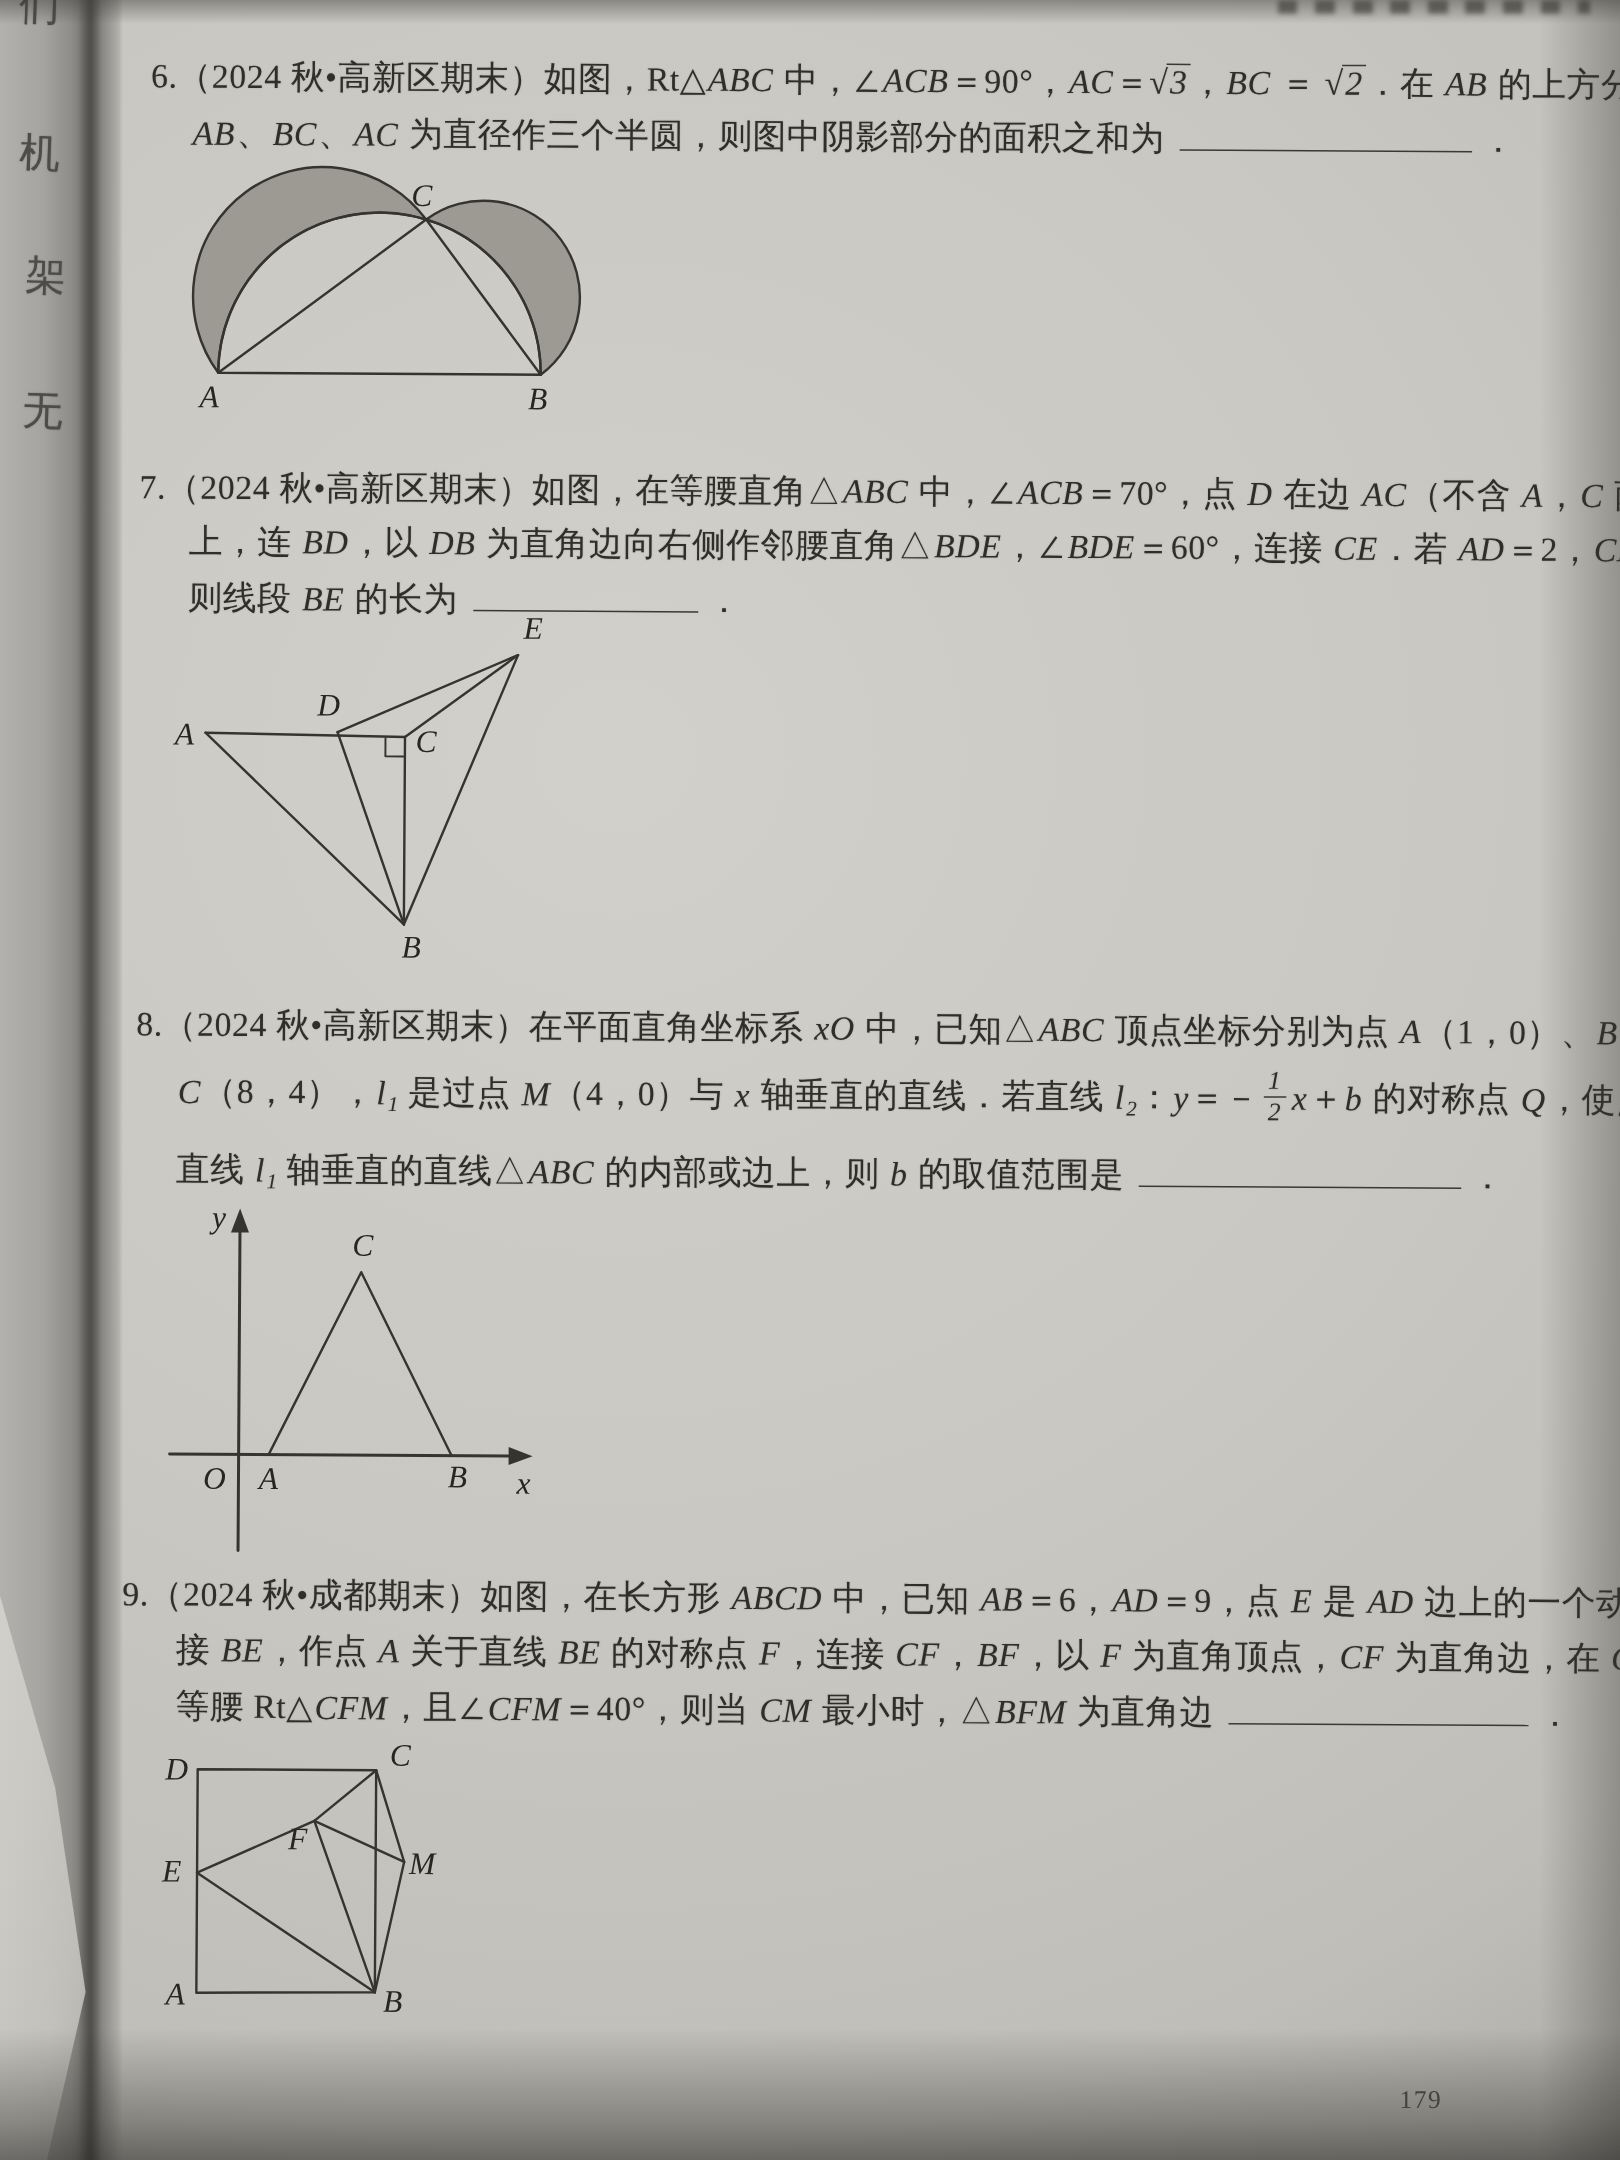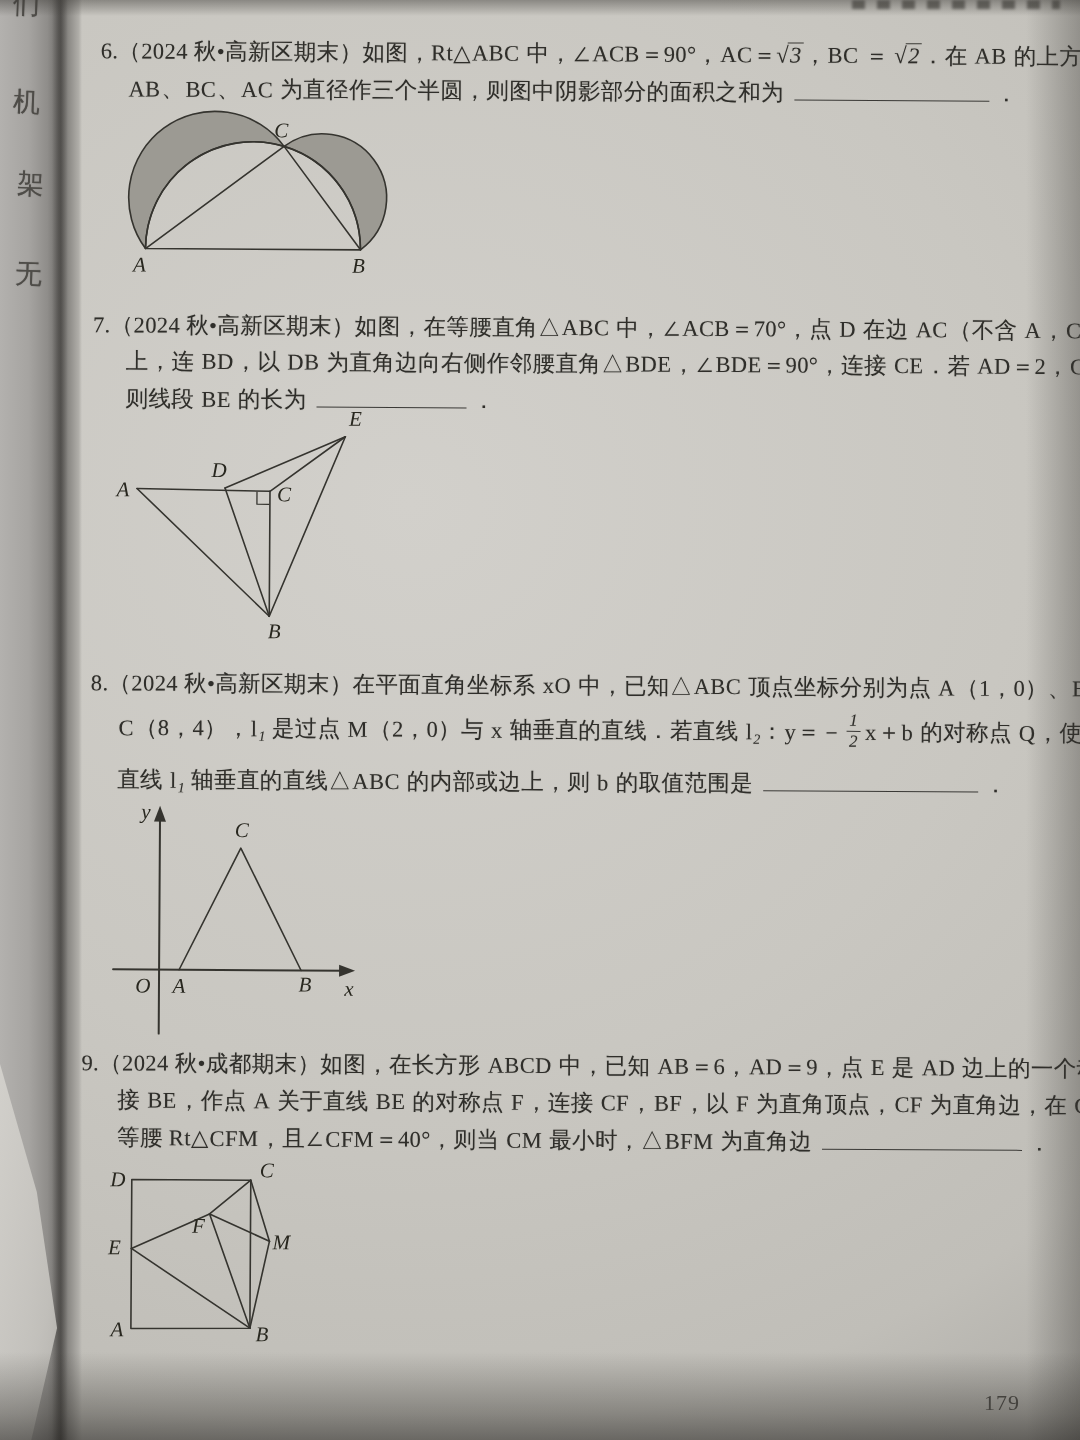--- a/index.html
+++ b/index.html
@@ -33,29 +33,29 @@
     background:linear-gradient(to bottom,rgba(60,58,54,.45),rgba(60,58,54,0));}
   .shadow-right{position:absolute;right:0;top:0;width:54px;height:100%;
     background:linear-gradient(to left,rgba(55,53,49,.35),rgba(55,53,49,0));}
   .shadow-bottom{position:absolute;left:0;bottom:0;width:100%;height:88px;
     background:linear-gradient(to bottom,rgba(45,43,39,0) 0%,rgba(45,43,39,.38) 70%,rgba(35,33,30,.55) 100%);}
   .header-smudge{
     position:absolute; left:852px; top:0; width:208px; height:9px;
     background:repeating-linear-gradient(to right, rgba(48,46,42,.6) 0 13px, rgba(48,46,42,0) 13px 25px);
     filter:blur(1.6px);
   }
-  .page-num{position:absolute; left:984px; top:1390px; font-size:22px; color:#44423e; letter-spacing:1px;}
+  .page-num{position:absolute; left:933px; top:1390px; font-size:17px; color:#44423e; letter-spacing:1px;}
   
   .content{position:absolute; left:0; top:0; width:1080px; height:1440px;
     transform:rotate(0.35deg); transform-origin:60px 0;}
   .line{
     position:absolute; white-space:nowrap; font-size:22.5px; line-height:30px;
     color:#2f2e2a; text-shadow:0 0 1px rgba(64,62,56,.35); letter-spacing:0.4px;
   }
-  .m{padding:0 1px;}
+  .m{font-style:italic; padding:0 1px;}
   .sub{font-style:italic; font-size:62%; vertical-align:-5px;}
   .sqrt{white-space:nowrap;}
   .rsign{font-style:normal;}
   .rad{display:inline-block; font-style:italic; border-top:1.6px solid #3a3935; padding:0 2px; line-height:1.1; margin-left:-1px;}
   .blank{display:inline-block; height:1em; border-bottom:1.7px solid #3a3936; margin:0 6px 0 10px; vertical-align:baseline;}
   .frac{display:inline-flex; flex-direction:column; text-align:center; vertical-align:middle;
     font-size:17px; line-height:1.05; position:relative; top:-3px; margin:0 3px; font-style:italic;}
   .frac .num{border-bottom:1.5px solid #3a3936; padding:0 3px 1px;}
   .frac .den{padding-top:1px;}
   
@@ -89,41 +89,41 @@
       <path class="shade" d="M 42,150 A 86.1,86.1 0 0 1 180,47 A 107.5,107.5 0 0 0 42,150 Z"></path>
       <path class="shade" d="M 180,47 A 64.3,64.3 0 0 1 257,150 A 107.5,107.5 0 0 0 180,47 Z"></path>
       <path d="M 42,150 A 107.5,107.5 0 0 1 257,150"></path>
       <path d="M 42,150 L 180,47 L 257,150 Z"></path>
       <text class="flabel" x="36" y="173">A</text>
       <text class="flabel" x="255" y="173">B</text>
       <text class="flabel" x="177" y="38">C</text>
     </svg>
 
     <div class="line" style="left:95px;  top:310px"><span>7.（2024 秋•高新区期末）如图，在等腰直角△</span><span class="m">ABC</span><span> 中，∠</span><span class="m">ACB</span><span>＝70°，点 </span><span class="m">D</span><span> 在边 </span><span class="m">AC</span><span>（不含 </span><span class="m">A</span><span>，</span><span class="m">C</span><span> 两点）</span></div>
-    <div class="line" style="left:128px; top:346px"><span>上，连 </span><span class="m">BD</span><span>，以 </span><span class="m">DB</span><span> 为直角边向右侧作邻腰直角△</span><span class="m">BDE</span><span>，∠</span><span class="m">BDE</span><span>＝90°，连接 </span><span class="m">CE</span><span>．若 </span><span class="m">AD</span><span>＝2，</span><span class="m">CE</span></div>
+    <div class="line" style="left:128px; top:346px"><span>上，连 </span><span class="m">BD</span><span>，以 </span><span class="m">DB</span><span> 为直角边向右侧作邻腰直角△</span><span class="m">BDE</span><span>，∠</span><span class="m">BDE</span><span>＝60°，连接 </span><span class="m">CE</span><span>．若 </span><span class="m">AD</span><span>＝2，</span><span class="m">CE</span></div>
     <div class="line" style="left:128px; top:382px"><span>则线段 </span><span class="m">BE</span><span> 的长为</span><span class="blank" style="width: 150px;"></span><span>．</span></div>
 
     <svg class="fig" style="left:110px; top:405px" width="300" height="255" viewBox="0 0 300 255">
       <path d="M 30,83 L 163,85"></path>
       <path d="M 30,83 L 163,210"></path>
       <path d="M 118,82 L 163,210"></path>
       <path d="M 118,82 L 238,30"></path>
       <path d="M 163,85 L 238,30"></path>
       <path d="M 163,85 L 163,210"></path>
       <path d="M 163,210 L 238,30"></path>
       <path style="stroke-width:1.3" d="M 150,86 L 150,98 L 162,98"></path>
       <text class="flabel" x="16" y="91">A</text>
       <text class="flabel" x="112" y="71">D</text>
       <text class="flabel" x="177" y="95">C</text>
       <text class="flabel" x="248" y="19">E</text>
       <text class="flabel" x="168" y="232">B</text>
     </svg>
 
     <div class="line" style="left:95px;  top:668px"><span>8.（2024 秋•高新区期末）在平面直角坐标系 </span><span class="m">xO</span><span> 中，已知△</span><span class="m">ABC</span><span> 顶点坐标分别为点 </span><span class="m">A</span><span>（1，0）、</span><span class="m">B</span><span>（5，0）、</span></div>
-    <div class="line" style="left:122px; top:710px"><span class="m">C</span><span>（8，4），</span><span class="m">l</span><span class="sub">1</span><span> 是过点 </span><span class="m">M</span><span>（2，0）与 </span><span class="m">x</span><span> 轴垂直的直线．若直线 </span><span class="m">l</span><span class="sub">2</span><span>：</span><span class="m">y</span><span>＝－</span><span class="frac">
+    <div class="line" style="left:122px; top:710px"><span class="m">C</span><span>（8，4），</span><span class="m">l</span><span class="sub">1</span><span> 是过点 </span><span class="m">M</span><span>（4，0）与 </span><span class="m">x</span><span> 轴垂直的直线．若直线 </span><span class="m">l</span><span class="sub">2</span><span>：</span><span class="m">y</span><span>＝－</span><span class="frac">
           <span class="num">1</span>
           <span class="den">2</span>
         </span><span class="m">x</span><span>＋</span><span class="m">b</span><span> 的对称点 </span><span class="m">Q</span><span>，使点 </span></div>
     <div class="line" style="left:122px; top:763px"><span>直线 </span><span class="m">l</span><span class="sub">1</span><span> 轴垂直的直线△</span><span class="m">ABC</span><span> 的内部或边上，则 </span><span class="m">b</span><span> 的取值范围是</span><span class="blank" style="width: 215px;"></span><span>．</span></div>
 
     <svg class="fig" style="left:105px; top:795px" width="300" height="245" viewBox="0 0 300 245">
       <path class="axis" d="M 60,20 L 60,238"></path>
       <polygon class="arrow" points="60,10 54,26 66,26"></polygon>
       <path class="axis" d="M 14,174 L 246,174"></path>
       <polygon class="arrow" points="256,174 240,168 240,180"></polygon>

